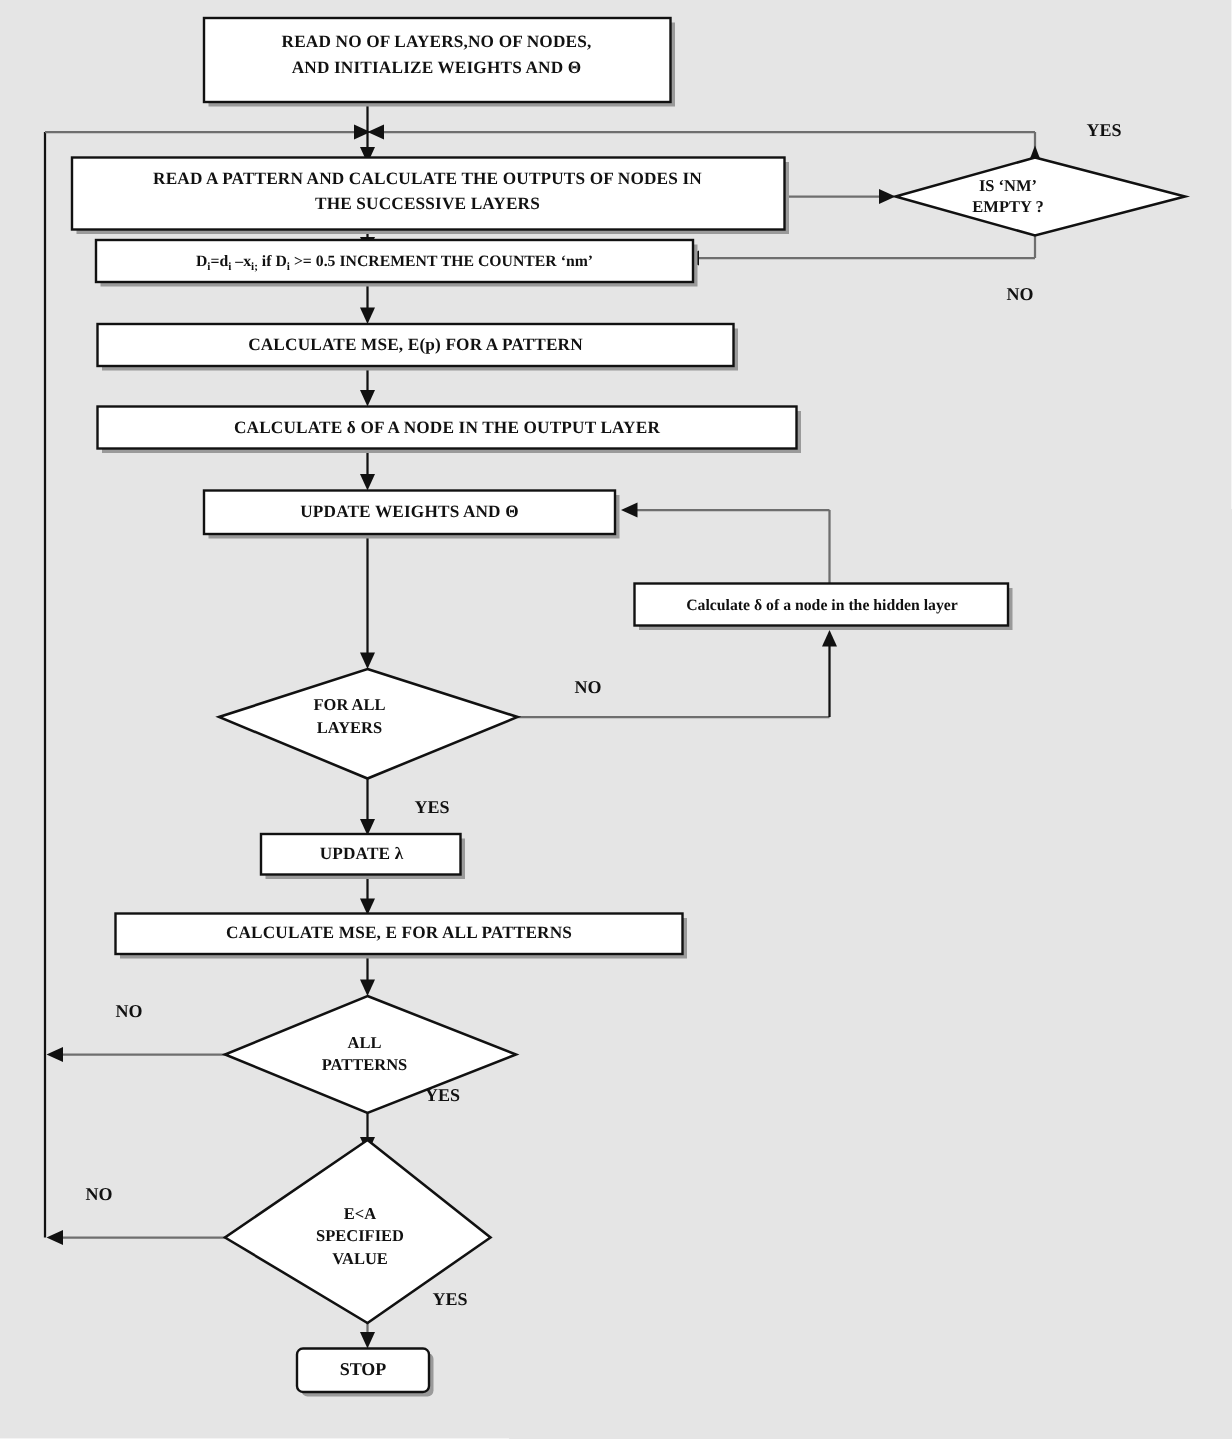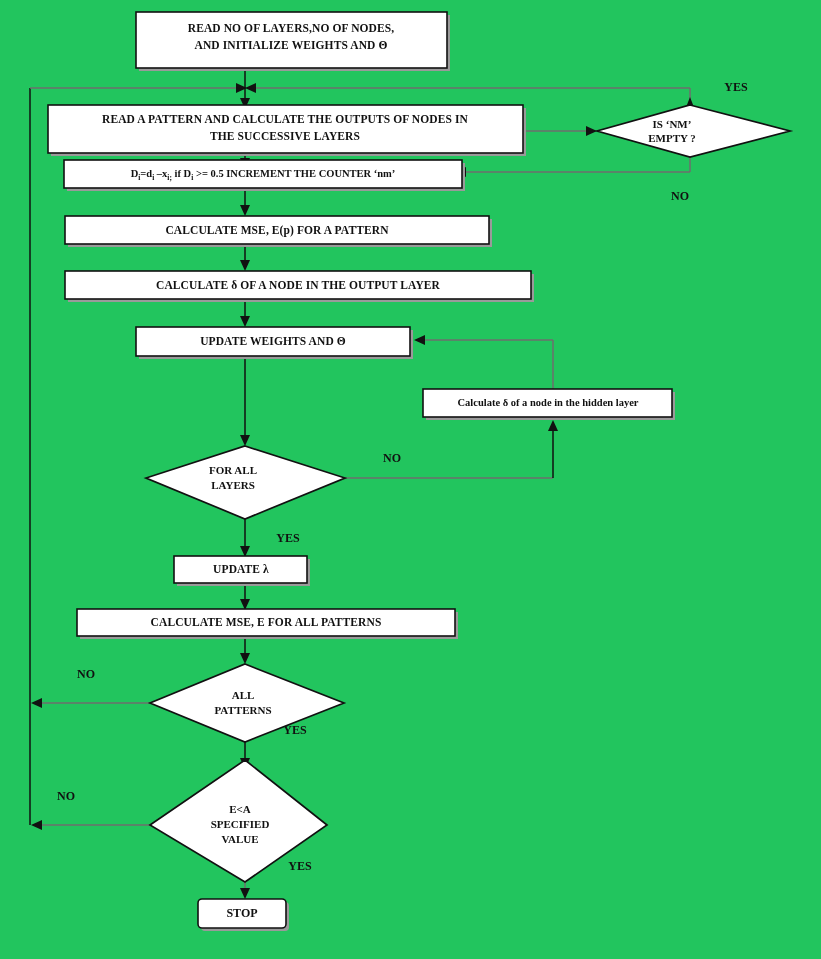--- a/index.html
+++ b/index.html
@@ -4,21 +4,21 @@
 <style>
   html, body {
     margin: 0;
     padding: 0;
     background: #ffffff;
   }
   #canvas {
     position: relative;
     width: 821px;
     height: 959px;
-    background: #22c55e;
+    background: #e5e5e5;
     font-family: "Liberation Serif", "DejaVu Serif", serif;
     overflow: hidden;
   }
   svg.layer {
     position: absolute;
     left: 0;
     top: 0;
     width: 821px;
     height: 959px;
   }

